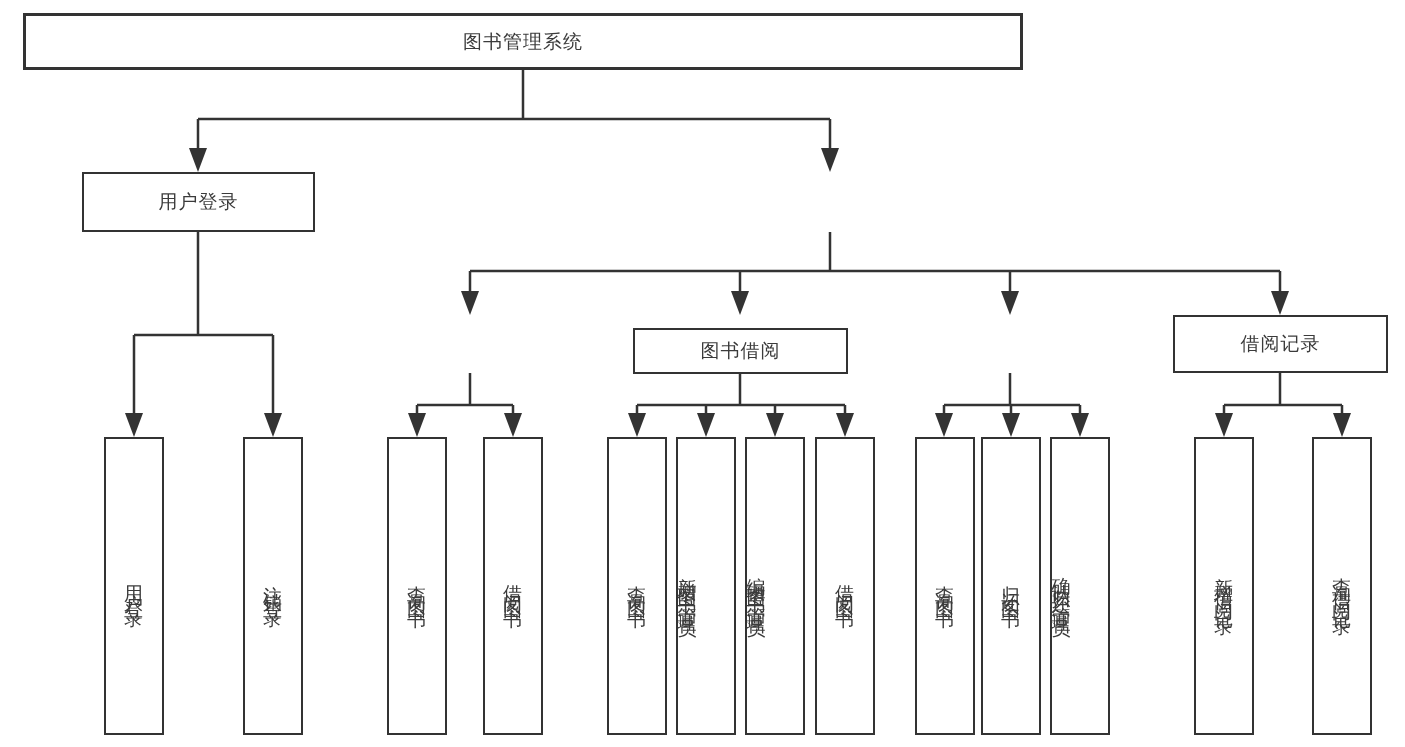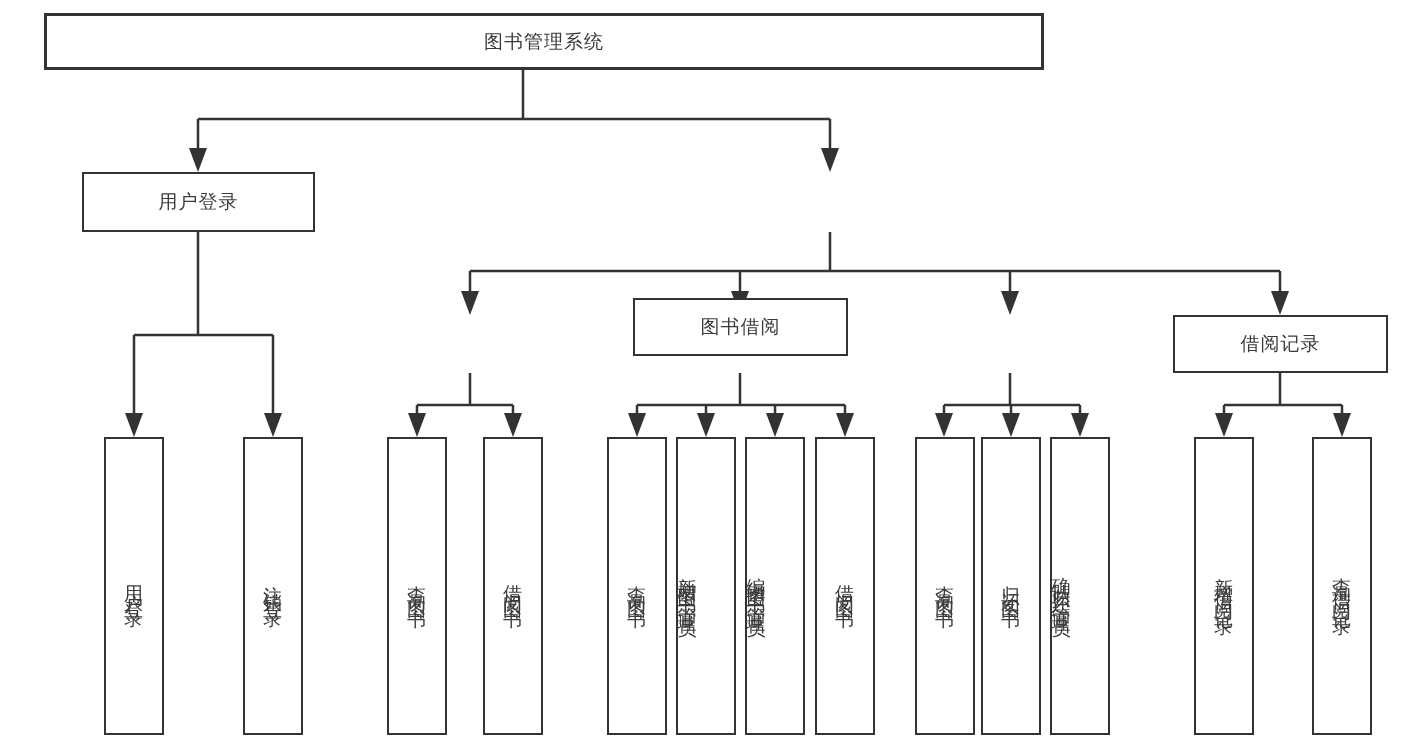--- a/index.html
+++ b/index.html
@@ -28,21 +28,20 @@
     box-sizing: border-box;
     background: #ffffff;
     border: 2px solid #333333;
     display: flex;
     align-items: center;
     justify-content: center;
     color: #3b3b3b;
   }
   .node.root-box {
     border-width: 3px;
-    margin-left: 21px;
   }
   .node.h span {
     font-size: 19px;
     letter-spacing: 1px;
     white-space: nowrap;
   }
   .node.v span {
     writing-mode: vertical-rl;
     text-orientation: mixed;
     font-size: 19px;
@@ -113,21 +112,21 @@
   </svg>
 
   <div class="node h root-box" style="left:23px;top:13px;width:1000px;height:57px;">
     <span>图书管理系统</span>
   </div>
 
   <div class="node h" style="left:82px;top:172px;width:233px;height:60px;">
     <span>用户登录</span>
   </div>
 
-  <div class="node h" style="left:633px;top:298px;width:215px;height:58px;font-family:Liberation Serif, serif;">
+  <div class="node h" style="left:633px;top:328px;width:215px;height:46px;font-family:Liberation Serif, serif;">
     <span>图书借阅</span>
   </div>
   <div class="node h" style="left:1173px;top:315px;width:215px;height:58px;">
     <span>借阅记录</span>
   </div>
 
   <div class="node v" style="left:104px;top:437px;width:60px;height:298px;">
     <span>用户登录</span>
   </div>
   <div class="node v" style="left:243px;top:437px;width:60px;height:298px;">

